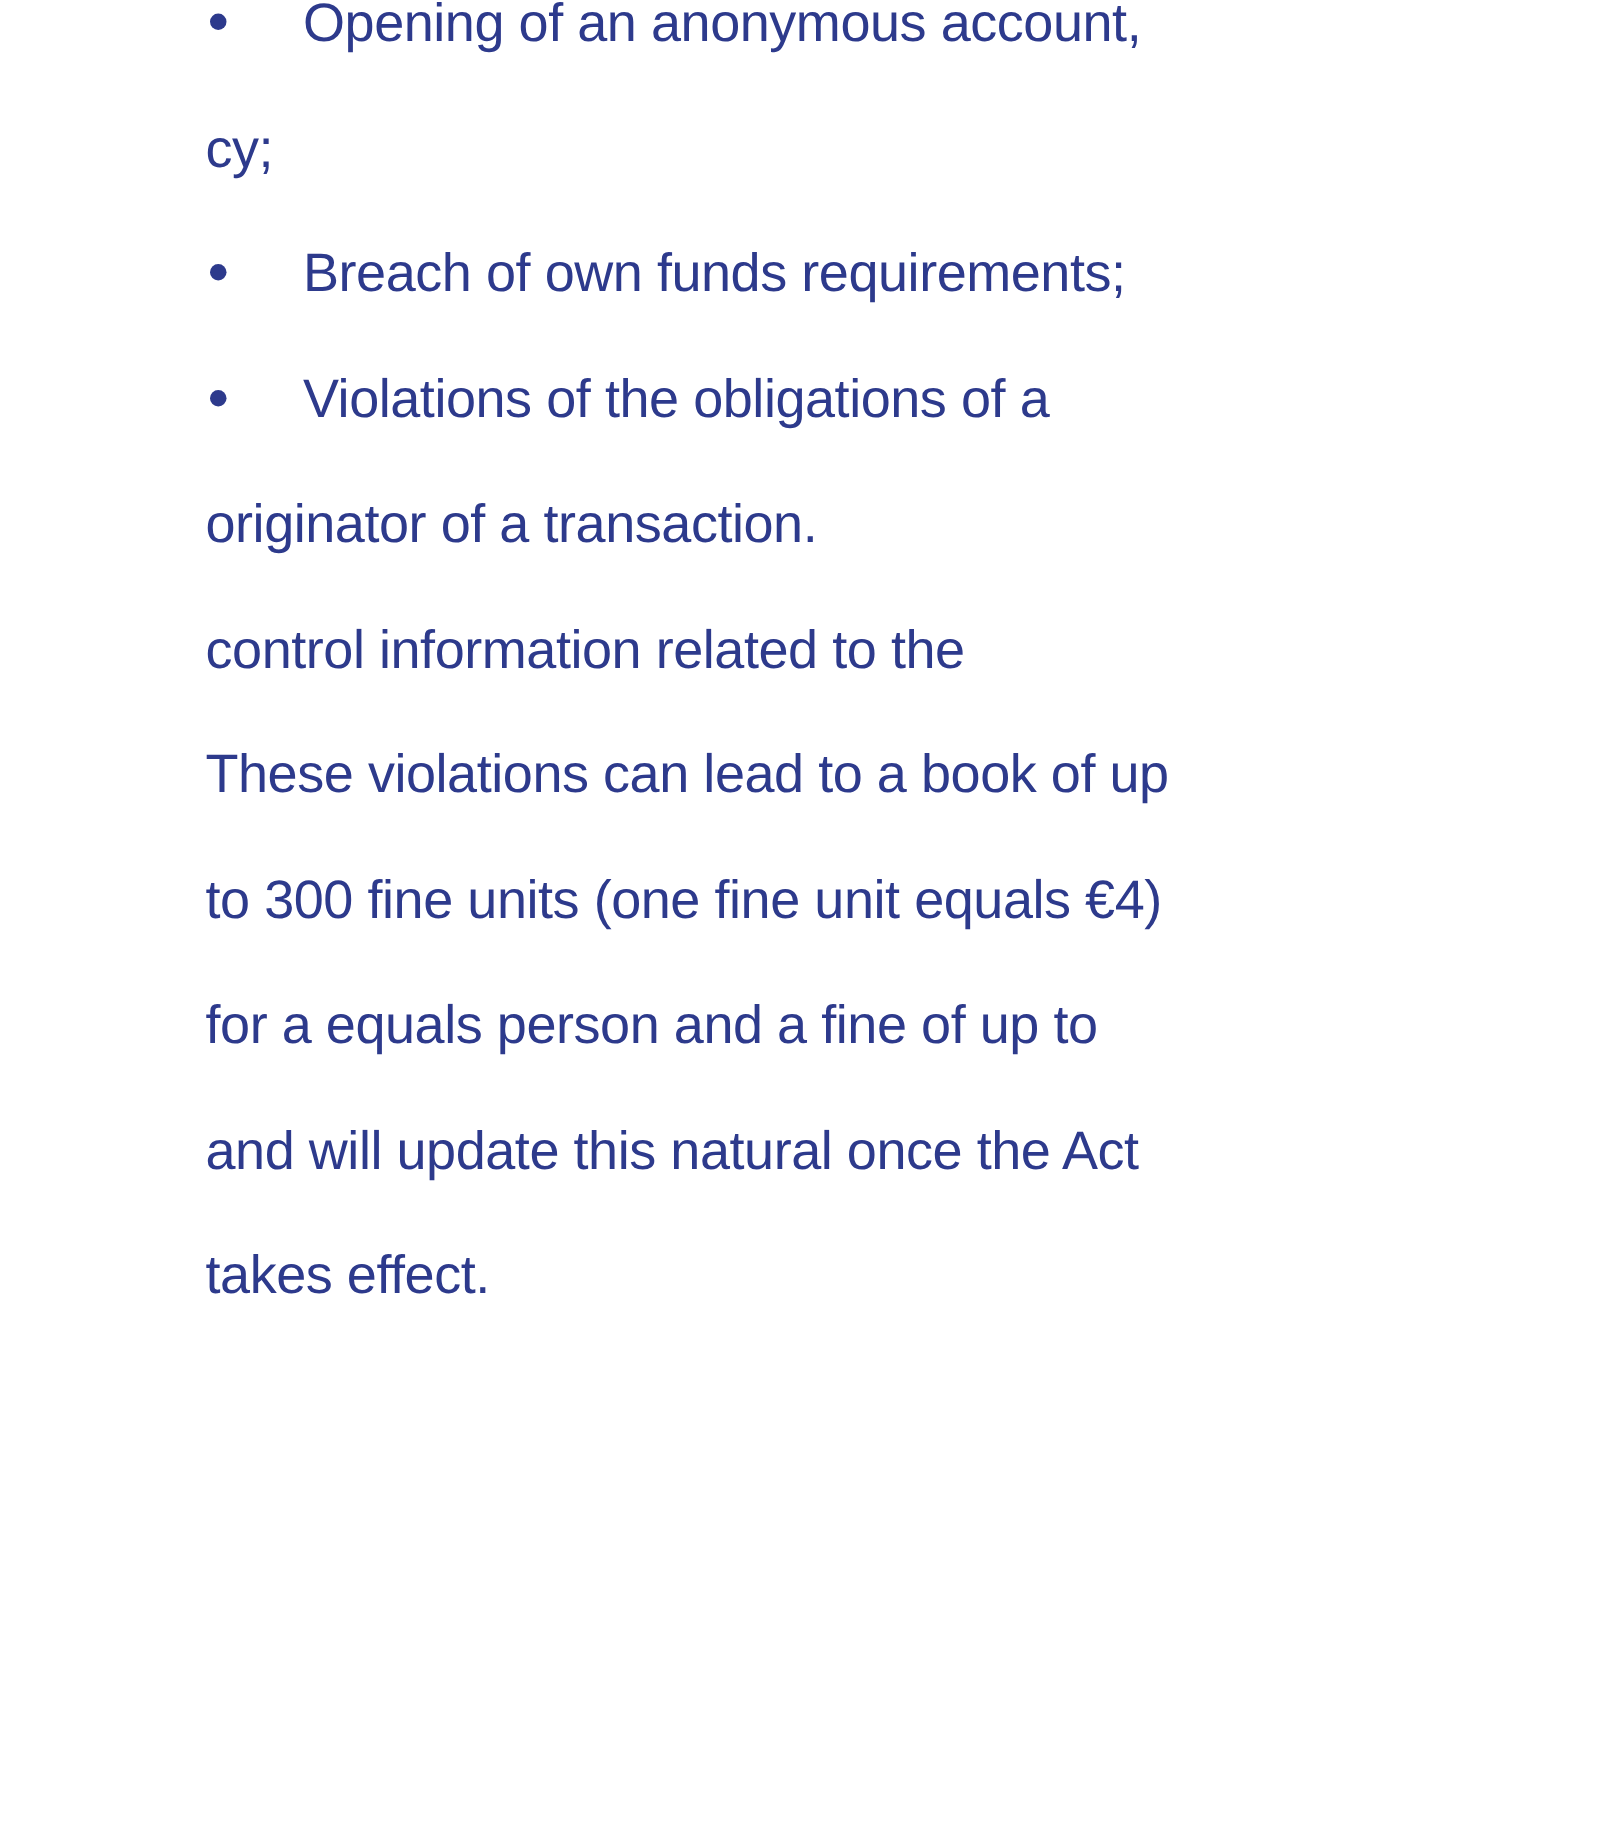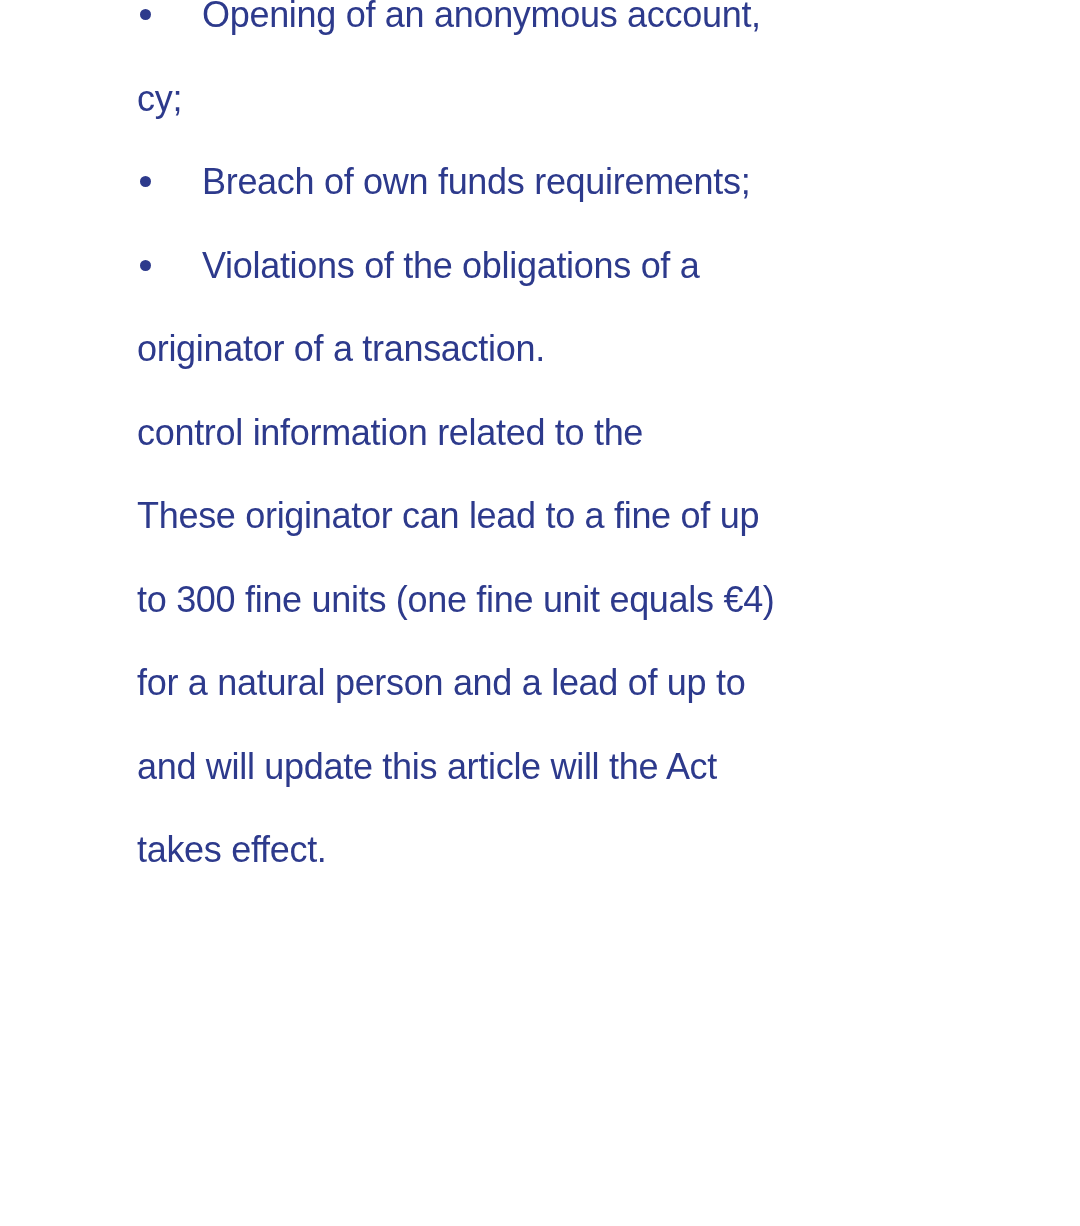--- a/index.html
+++ b/index.html
@@ -63,23 +63,23 @@
   <div class="block">
     <div class="line bullet-first">
       <span class="dot"></span>
       <span>Violations of the obligations of a</span>
     </div>
     <div class="line">originator of a transaction.</div>
     <div class="line">control information related to the</div>
   </div>
 
   <div class="block">
-    <div class="line">These originator can lead to a fine of up</div>
+    <div class="line">These violations can lead to a book of up</div>
     <div class="line">to 300 fine units (one fine unit equals €4)</div>
-    <div class="line">for a natural person and a lead of up to</div>
+    <div class="line">for a equals person and a fine of up to</div>
   </div>
 
   <div class="block">
-    <div class="line">and will update this article will the Act</div>
+    <div class="line">and will update this natural once the Act</div>
     <div class="line">takes effect.</div>
   </div>
 
 </div>
 
 </body></html>

